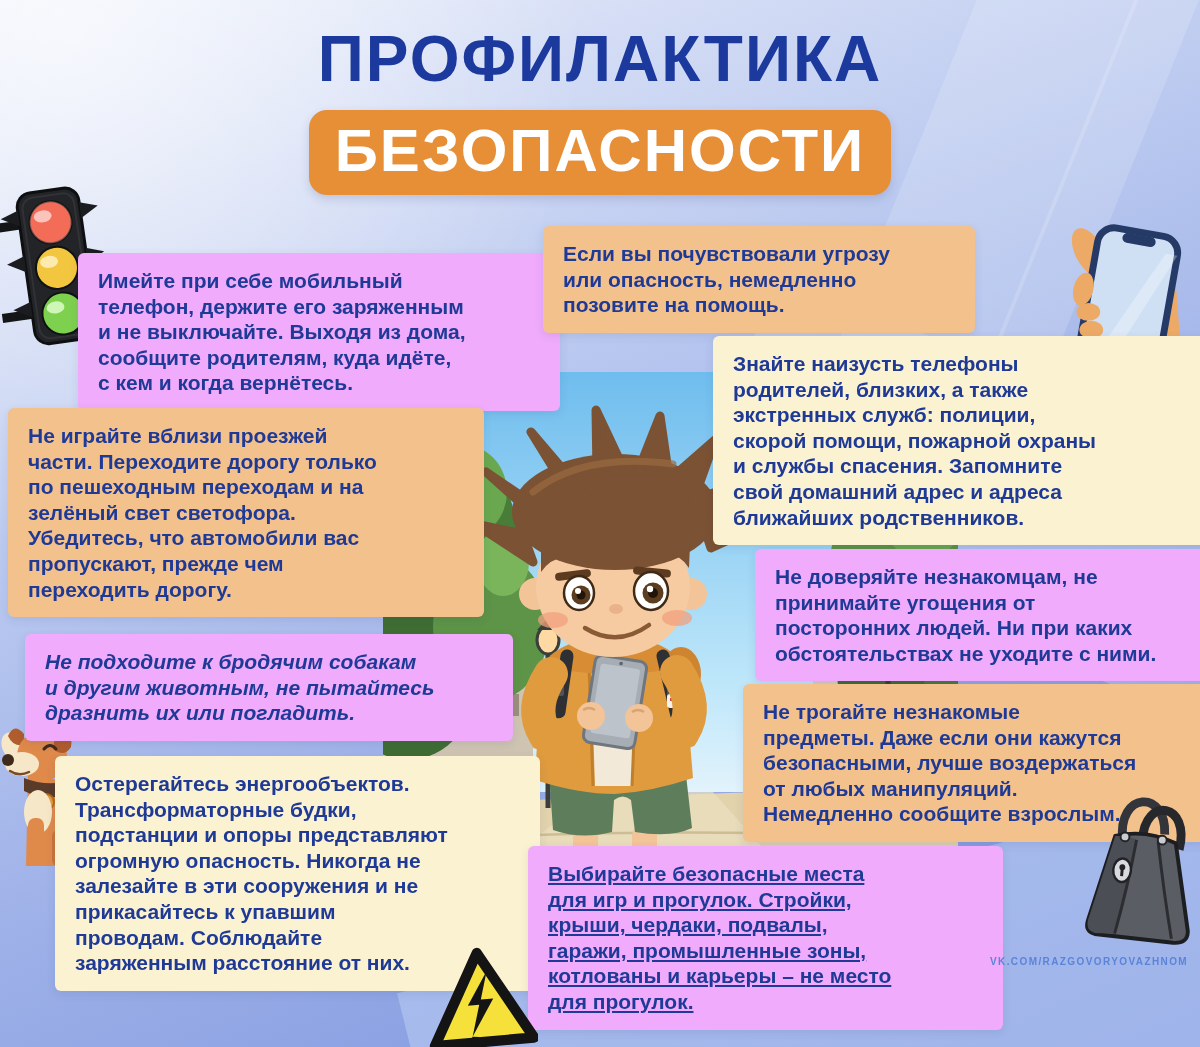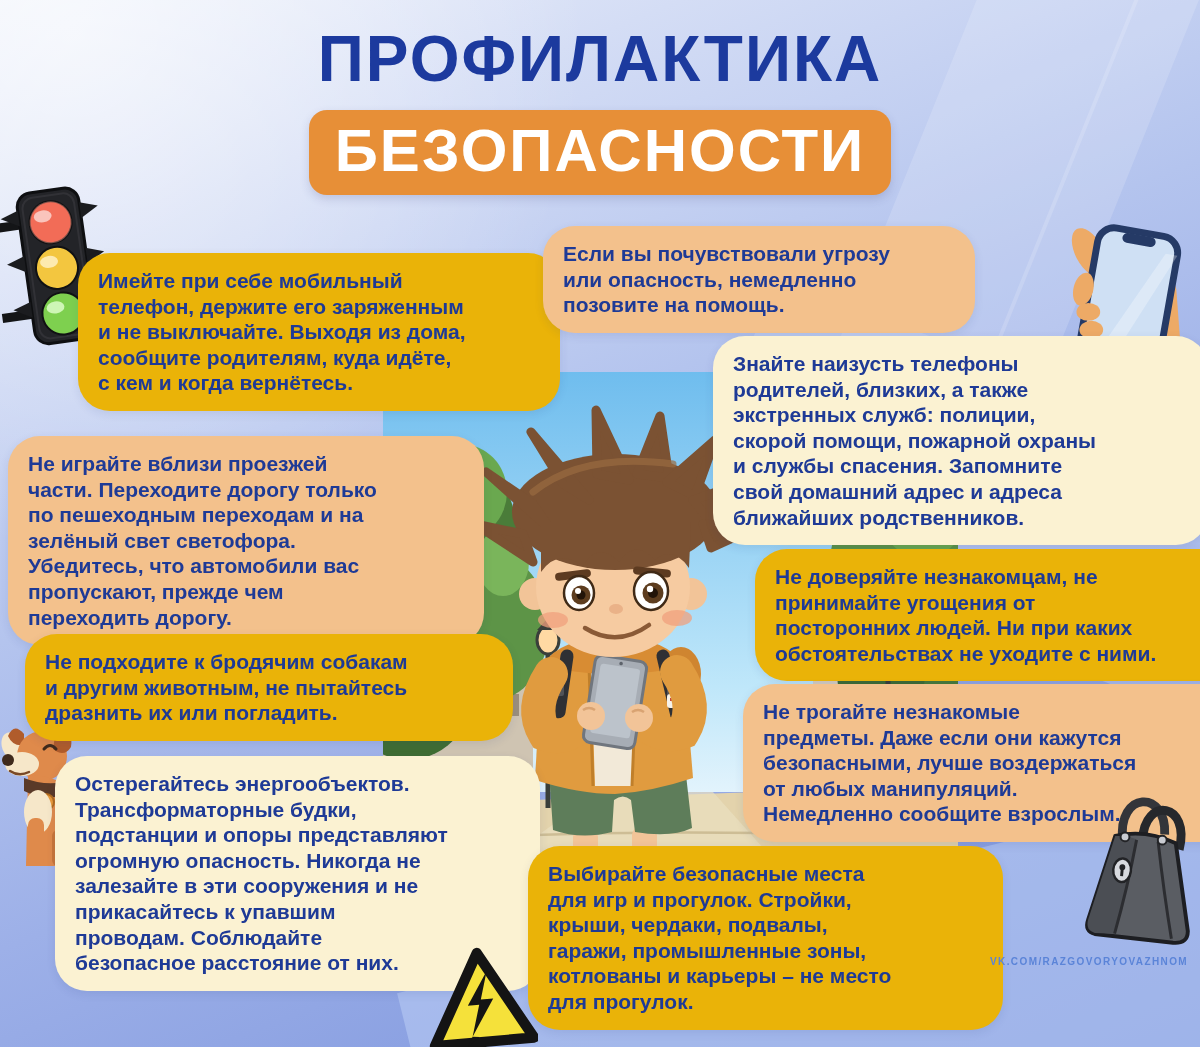--- a/index.html
+++ b/index.html
@@ -17,24 +17,24 @@
     background:radial-gradient(circle at 6% 3%, rgba(255,255,255,0.6), rgba(255,255,255,0) 34%);}
 
   .title{position:absolute;left:0;top:22px;width:1200px;text-align:center;z-index:6;}
   .title-line1{font-size:64px;font-weight:700;color:#1c3a9e;letter-spacing:2px;}
   .title-line2{margin-top:14px;display:flex;justify-content:center;align-items:center;gap:9px;}
   .title-pill{background:#e78f37;border-radius:18px;padding:6px 26px 10px 26px;
     color:#ffffff;font-size:60px;font-weight:700;letter-spacing:2px;
     box-shadow:0 4px 10px rgba(60,60,120,0.18);}
   .title-rest{color:#1c3a9e;font-size:60px;font-weight:700;letter-spacing:2px;}
 
-  .tip{position:absolute;z-index:3;border-radius:32px;padding:15px 20px;
+  .tip{position:absolute;z-index:3;border-radius:6px;padding:15px 20px;
     font-size:21px;line-height:1.22;font-weight:700;color:#1e3a96;
     white-space:pre-line;box-shadow:0 3px 10px rgba(25,45,115,0.10);}
-  .tip--white{background:#eab308;}
+  .tip--white{background:#f0abfc;}
   .tip--peach{background:#f3c18c;}
   .tip--cream{background:#fbf2d2;}
 
   .scene{position:absolute;left:383px;top:372px;width:575px;height:532px;z-index:1;
     border-radius:24px;overflow:hidden;}
   .illus{position:absolute;}
   .illus svg{display:block;width:100%;height:100%;}
   #traffic-light{left:-4px;top:186px;width:120px;height:165px;z-index:2;}
   #hand-phone{left:1032px;top:198px;width:168px;height:208px;z-index:2;}
   #dog{left:-2px;top:716px;width:90px;height:150px;z-index:2;}
@@ -198,58 +198,58 @@
   <div class="title-line2">
     <span class="title-pill">БЕЗОПАСНОСТИ</span>
   </div>
 </div>
 
 <div class="tip tip--white" style="left:78px;top:253px;width:442px;">Имейте при себе мобильный
 телефон, держите его заряженным
 и не выключайте. Выходя из дома,
 сообщите родителям, куда идёте,
 с кем и когда вернётесь.</div>
-<div class="tip tip--peach" style="left:8px;top:436px;width:436px;">Не играйте вблизи проезжей
+<div class="tip tip--peach" style="left:8px;top:408px;width:436px;">Не играйте вблизи проезжей
 части. Переходите дорогу только
 по пешеходным переходам и на
 зелёный свет светофора.
 Убедитесь, что автомобили вас
 пропускают, прежде чем
 переходить дорогу.</div>
-<div class="tip tip--white" style="left:25px;top:634px;width:448px;">Не подходите к бродячим собакам
+<div class="tip tip--white" style="left:25px;top:634px;width:448px;font-style:italic;">Не подходите к бродячим собакам
 и другим животным, не пытайтесь
 дразнить их или погладить.</div>
 <div class="tip tip--cream" style="left:55px;top:756px;width:445px;">Остерегайтесь энергообъектов.
 Трансформаторные будки,
 подстанции и опоры представляют
 огромную опасность. Никогда не
 залезайте в эти сооружения и не
 прикасайтесь к упавшим
 проводам. Соблюдайте
-безопасное расстояние от них.</div>
+заряженным расстояние от них.</div>
 <div class="tip tip--peach" style="left:543px;top:226px;width:392px;">Если вы почувствовали угрозу
 или опасность, немедленно
 позовите на помощь.</div>
 <div class="tip tip--cream" style="left:713px;top:336px;width:455px;">Знайте наизусть телефоны
 родителей, близких, а также
 экстренных служб: полиции,
 скорой помощи, пожарной охраны
 и службы спасения. Запомните
 свой домашний адрес и адреса
 ближайших родственников.</div>
 <div class="tip tip--white" style="left:755px;top:549px;width:456px;">Не доверяйте незнакомцам, не
 принимайте угощения от
 посторонних людей. Ни при каких
 обстоятельствах не уходите с ними.</div>
 <div class="tip tip--peach" style="left:743px;top:684px;width:452px;">Не трогайте незнакомые
 предметы. Даже если они кажутся
 безопасными, лучше воздержаться
 от любых манипуляций.
 Немедленно сообщите взрослым.</div>
-<div class="tip tip--white" style="left:528px;top:846px;width:435px;">Выбирайте безопасные места
+<div class="tip tip--white" style="left:528px;top:846px;width:435px;text-decoration:underline;">Выбирайте безопасные места
 для игр и прогулок. Стройки,
 крыши, чердаки, подвалы,
 гаражи, промышленные зоны,
 котлованы и карьеры – не место
 для прогулок.</div>
 
 <div class="illus" id="traffic-light">
 <svg viewBox="0 0 120 165" xmlns="http://www.w3.org/2000/svg">
   <g transform="rotate(-8 60 82)">
     <rect x="0" y="30" width="32" height="9" fill="#141517"></rect>

